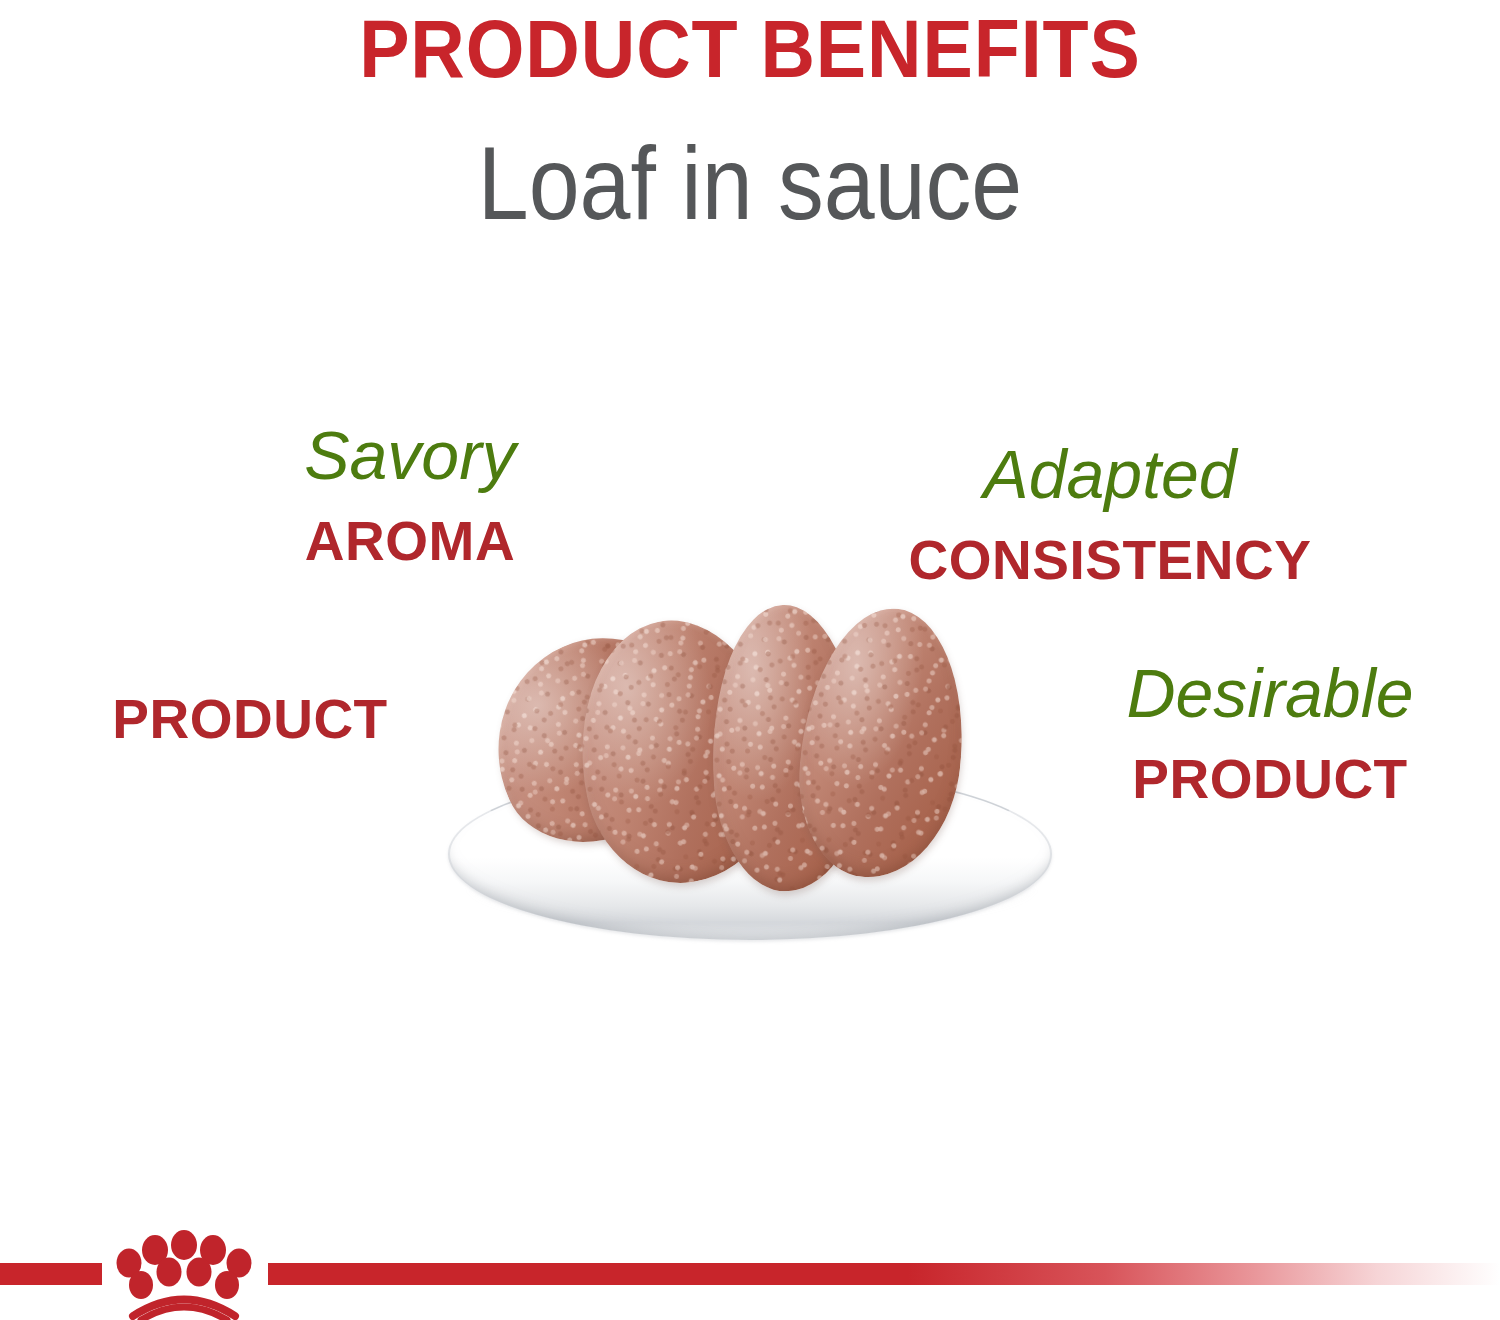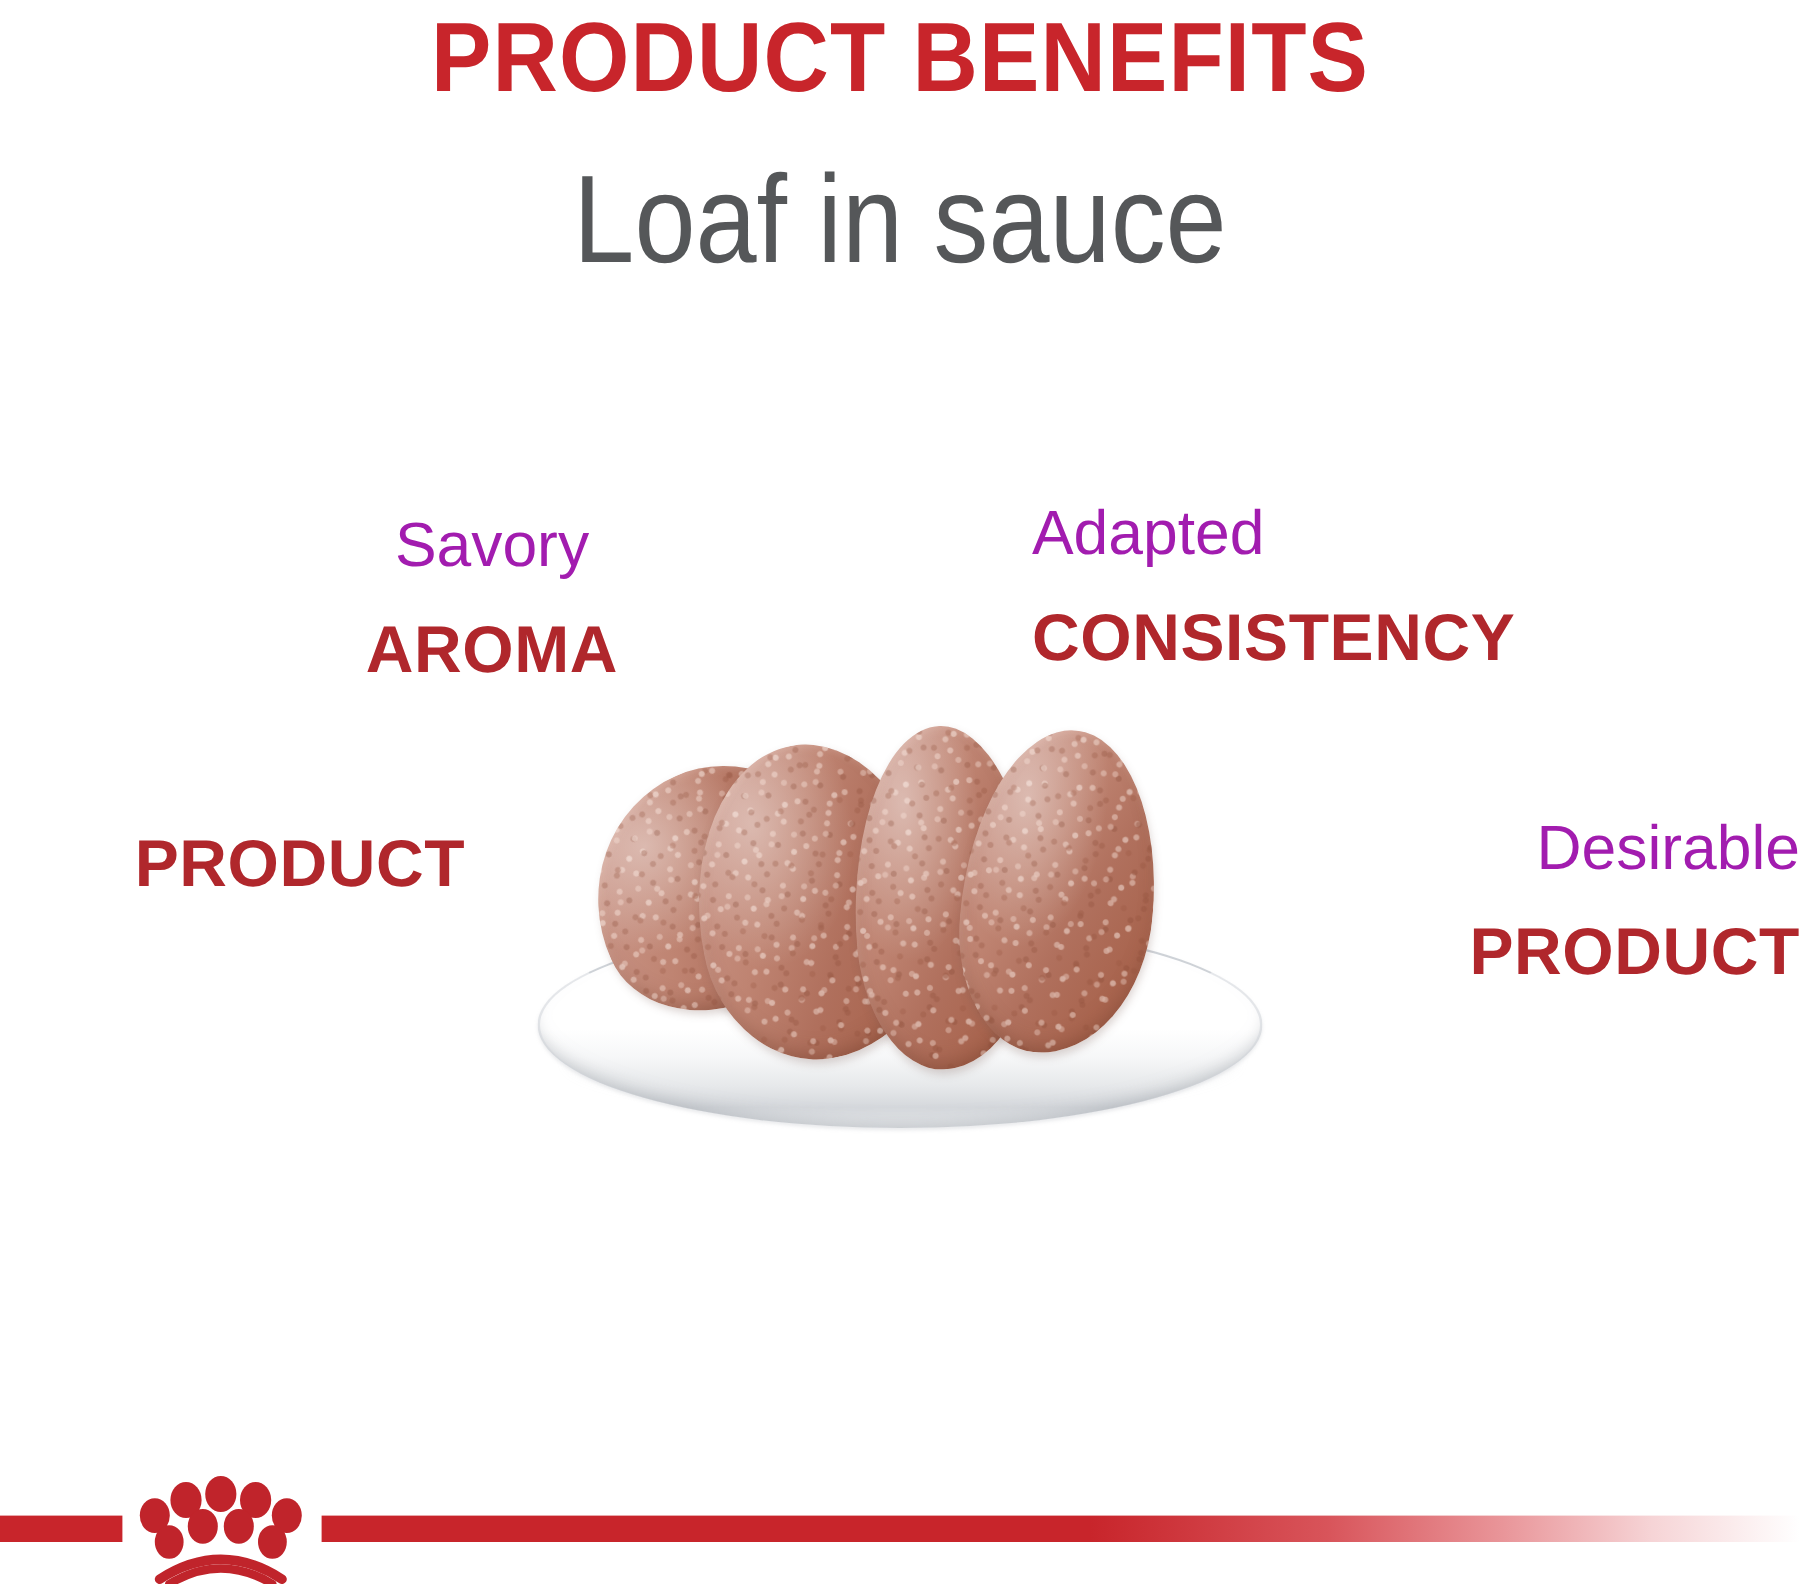--- a/index.html
+++ b/index.html
@@ -48,41 +48,42 @@
     transform-origin: center top;
   }
 
   
   .benefit {
     position: absolute;
     width: 460px;
   }
   .benefit .adj {
     font-family: "Liberation Sans", sans-serif;
+    font-style: italic;
     font-weight: normal;
-    font-size: 52px;
+    font-size: 68px;
     line-height: 60px;
-    color: #a21caf;
+    color: #4d7c0f;
     white-space: nowrap;
   }
   .benefit .noun {
     font-family: "Liberation Sans", sans-serif;
     font-weight: bold;
     font-size: 55px;
     line-height: 64px;
     letter-spacing: 0.5px;
     color: #B0272C;
     white-space: nowrap;
     margin-top: 24px;
   }
 
   .benefit-aroma       { left: 180px;  top: 425px; text-align: center; }
-  .benefit-consistency { left: 860px;  top: 415px; width: 500px;}
+  .benefit-consistency { left: 860px;  top: 444px; text-align: center; width: 500px;}
   .benefit-texture     { left:  20px;  top: 663px; text-align: center; }
-  .benefit-flavors     { left: 1040px; top: 677px; text-align: right; }
+  .benefit-flavors     { left: 1040px; top: 663px; text-align: center; }
 
   
   .food-stage {
     position: absolute;
     left: 430px;
     top: 600px;
     width: 640px;
     height: 380px;
   }
 

